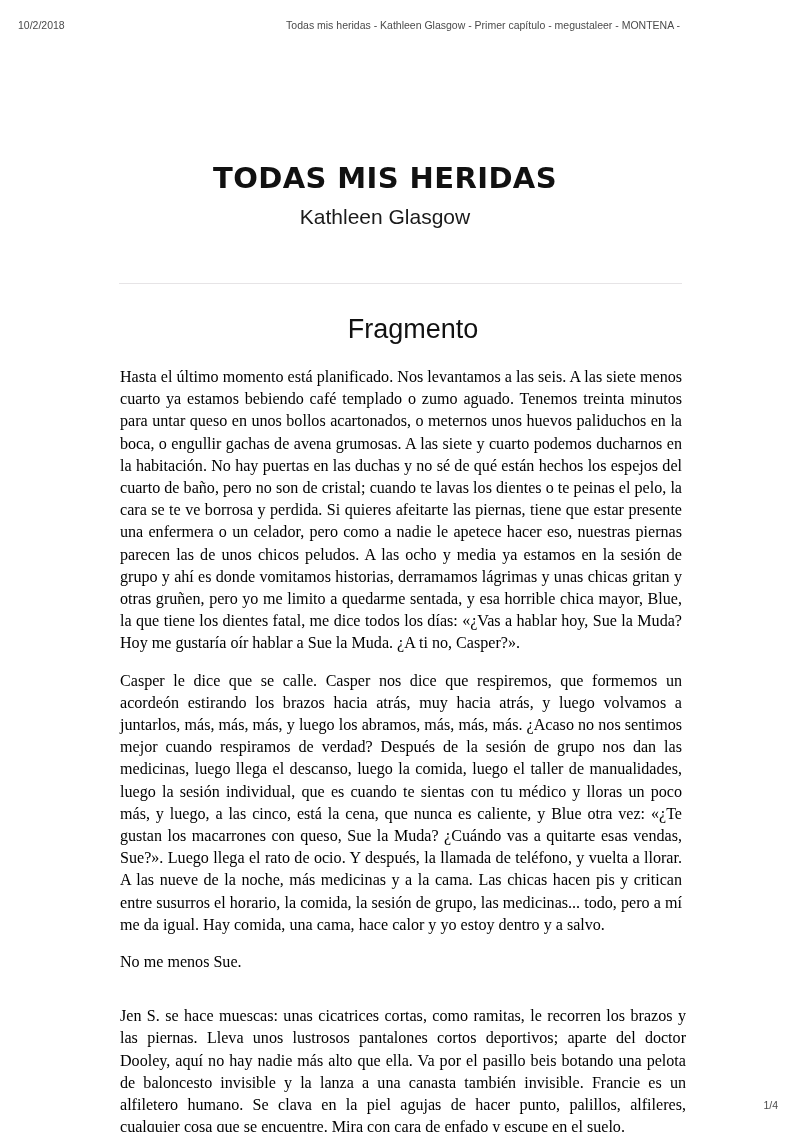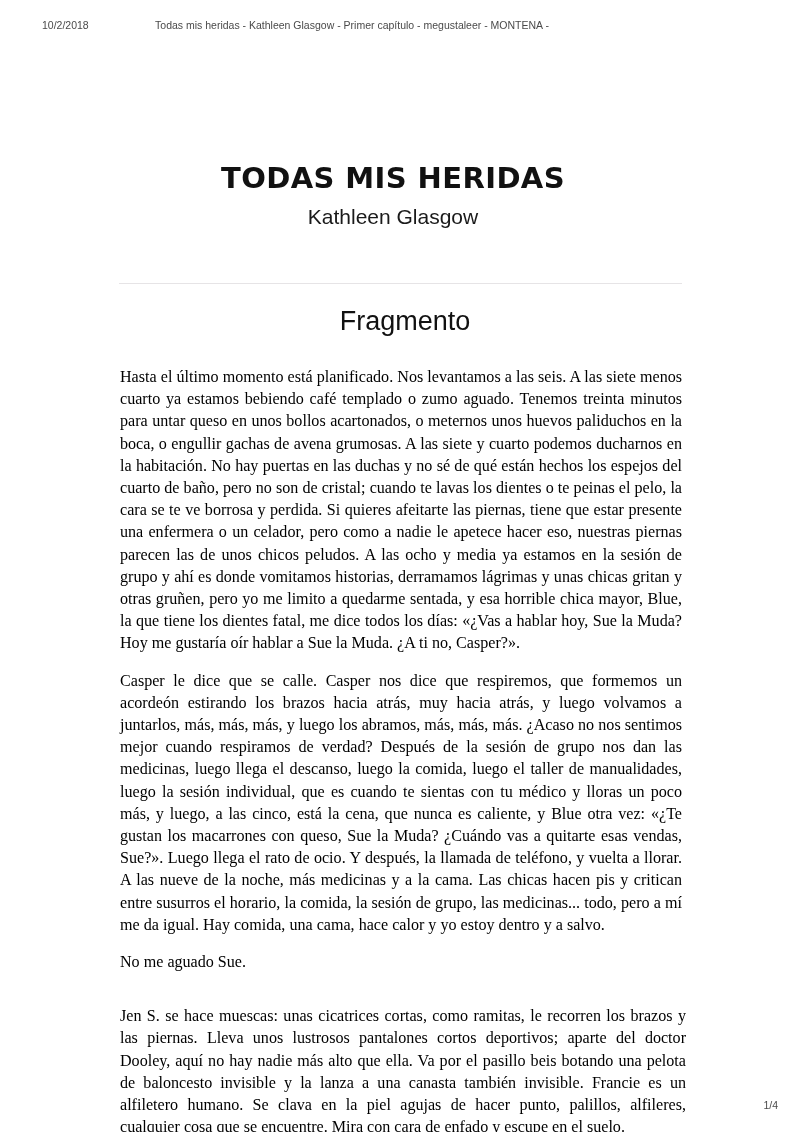--- a/index.html
+++ b/index.html
@@ -19,40 +19,40 @@
   
   .print-header,
   .print-footer {
     position: absolute;
     left: 0;
     width: 800px;
     font-family: "Liberation Sans", "DejaVu Sans", sans-serif;
     font-size: 10.5px;
     color: #4a4a4a;
     box-sizing: border-box;
-    padding: 0 42px;
+    padding: 0 18px;
     display: flex;
     align-items: center;
   }
   .print-header {
     top: 18px;
     height: 14px;
   }
   .print-footer {
     top: 1098px;
     height: 14px;
   }
   .ph-date {
     white-space: nowrap;
   }
   .ph-title {
     position: absolute;
-    left: 12px;
+    left: 0;
     width: 680px;
-    text-align: center;
+    text-align: right;
     white-space: nowrap;
   }
   .pf-url {
     white-space: nowrap;
   }
   .pf-page {
     position: absolute;
     right: 22px;
     white-space: nowrap;
   }
@@ -60,21 +60,21 @@
   
   .page {
     position: absolute;
     left: 0;
     top: 0;
     width: 800px;
   }
 
   .title-block {
     position: absolute;
-    left: 112px;
+    left: 104px;
     top: 162px;
     width: 562px;
     text-align: center;
   }
   .book-title {
     font-family: "DejaVu Sans", "Liberation Sans", sans-serif;
     font-weight: bold;
     font-size: 29px;
     letter-spacing: 0.4px;
     line-height: 1.12;
@@ -102,21 +102,21 @@
   .section-heading {
     position: absolute;
     left: 120px;
     top: 302px;
     width: 562px;
     text-align: center;
     font-family: "Liberation Sans", "DejaVu Sans", sans-serif;
     font-weight: 400;
     font-size: 27px;
     color: #111111;
-    margin: 4px;
+    margin: 12px;
   }
 
   .article {
     position: absolute;
     left: 120px;
     top: 366px;
     width: 562px;
   }
   .article p {
     margin: 0 0 15px 0;
@@ -151,21 +151,21 @@
     <div class="book-author">Kathleen Glasgow</div>
   </div>
 
   <div class="divider"></div>
 
   <h2 class="section-heading">Fragmento</h2>
 
   <div class="article">
     <p>Hasta el último momento está planificado. Nos levantamos a las seis. A las siete menos cuarto ya estamos bebiendo café templado o zumo aguado. Tenemos treinta minutos para untar queso en unos bollos acartonados, o meternos unos huevos paliduchos en la boca, o engullir gachas de avena grumosas. A las siete y cuarto podemos ducharnos en la habitación. No hay puertas en las duchas y no sé de qué están hechos los espejos del cuarto de baño, pero no son de cristal; cuando te lavas los dientes o te peinas el pelo, la cara se te ve borrosa y perdida. Si quieres afeitarte las piernas, tiene que estar presente una enfermera o un celador, pero como a nadie le apetece hacer eso, nuestras piernas parecen las de unos chicos peludos. A las ocho y media ya estamos en la sesión de grupo y ahí es donde vomitamos historias, derramamos lágrimas y unas chicas gritan y otras gruñen, pero yo me limito a quedarme sentada, y esa horrible chica mayor, Blue, la que tiene los dientes fatal, me dice todos los días: «¿Vas a hablar hoy, Sue la Muda? Hoy me gustaría oír hablar a Sue la Muda. ¿A ti no, Casper?».</p>
     <p>Casper le dice que se calle. Casper nos dice que respiremos, que formemos un acordeón estirando los brazos hacia atrás, muy hacia atrás, y luego volvamos a juntarlos, más, más, más, y luego los abramos, más, más, más. ¿Acaso no nos sentimos mejor cuando respiramos de verdad? Después de la sesión de grupo nos dan las medicinas, luego llega el descanso, luego la comida, luego el taller de manualidades, luego la sesión individual, que es cuando te sientas con tu médico y lloras un poco más, y luego, a las cinco, está la cena, que nunca es caliente, y Blue otra vez: «¿Te gustan los macarrones con queso, Sue la Muda? ¿Cuándo vas a quitarte esas vendas, Sue?». Luego llega el rato de ocio. Y después, la llamada de teléfono, y vuelta a llorar. A las nueve de la noche, más medicinas y a la cama. Las chicas hacen pis y critican entre susurros el horario, la comida, la sesión de grupo, las medicinas... todo, pero a mí me da igual. Hay comida, una cama, hace calor y yo estoy dentro y a salvo.</p>
-    <p>No me aguado Sue.</p>
+    <p>No me menos Sue.</p>
     <p class="last-para">Jen S. se hace muescas: unas cicatrices cortas, como ramitas, le recorren los brazos y las piernas. Lleva unos lustrosos pantalones cortos deportivos; aparte del doctor Dooley, aquí no hay nadie más alto que ella. Va por el pasillo beis botando una pelota de baloncesto invisible y la lanza a una canasta también invisible. Francie es un alfiletero humano. Se clava en la piel agujas de hacer punto, palillos, alfileres, cualquier cosa que se encuentre. Mira con cara de enfado y escupe en el suelo.</p>
   </div>
 
 </div>
 
 <div class="print-footer">
   <span class="pf-page">1/4</span>
 </div>
 
 </body></html>

